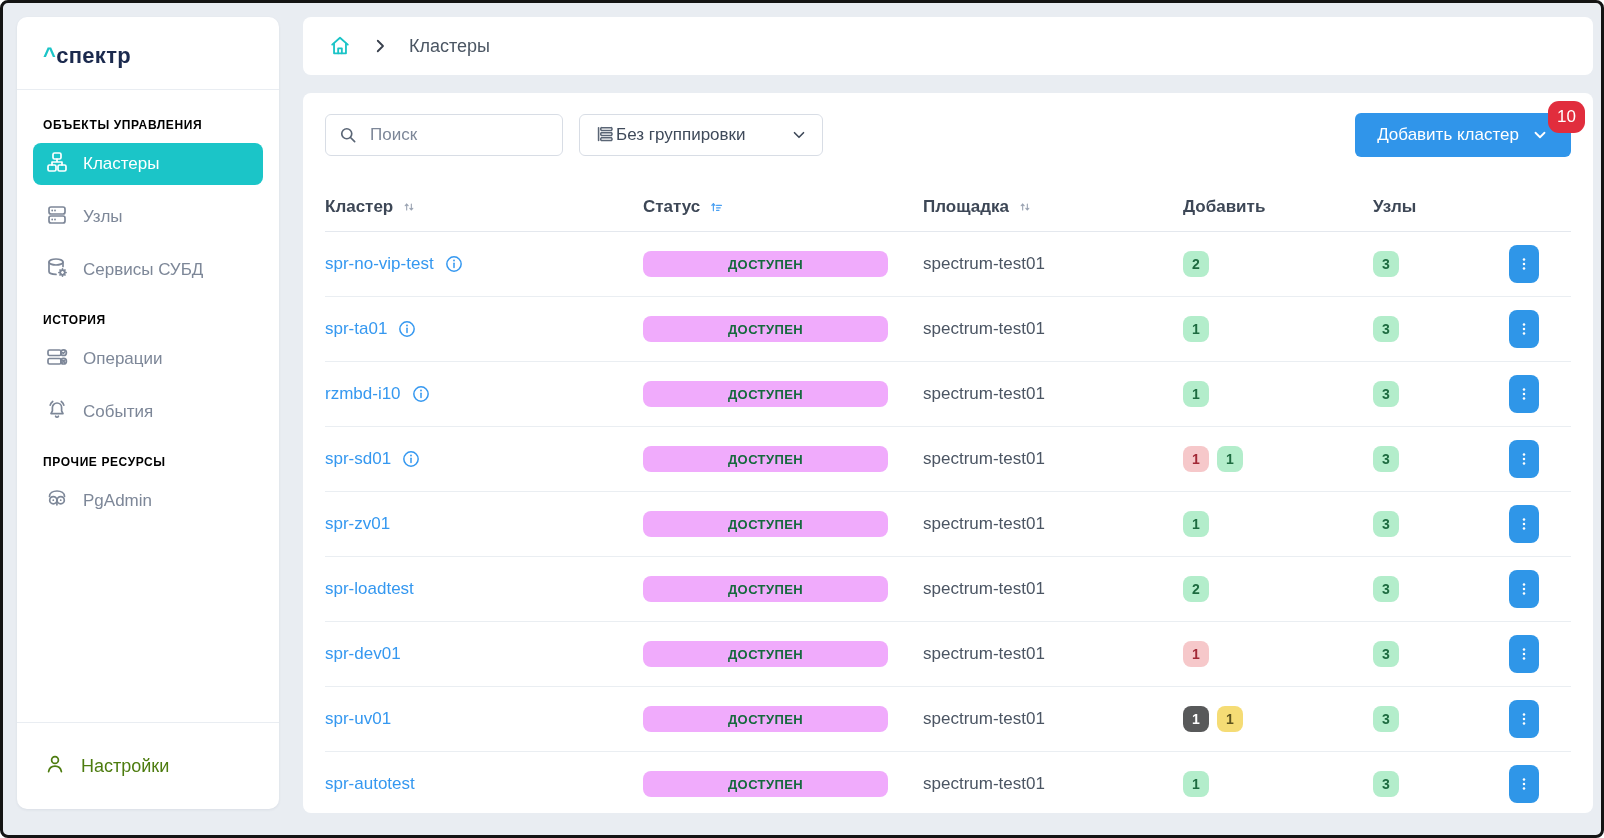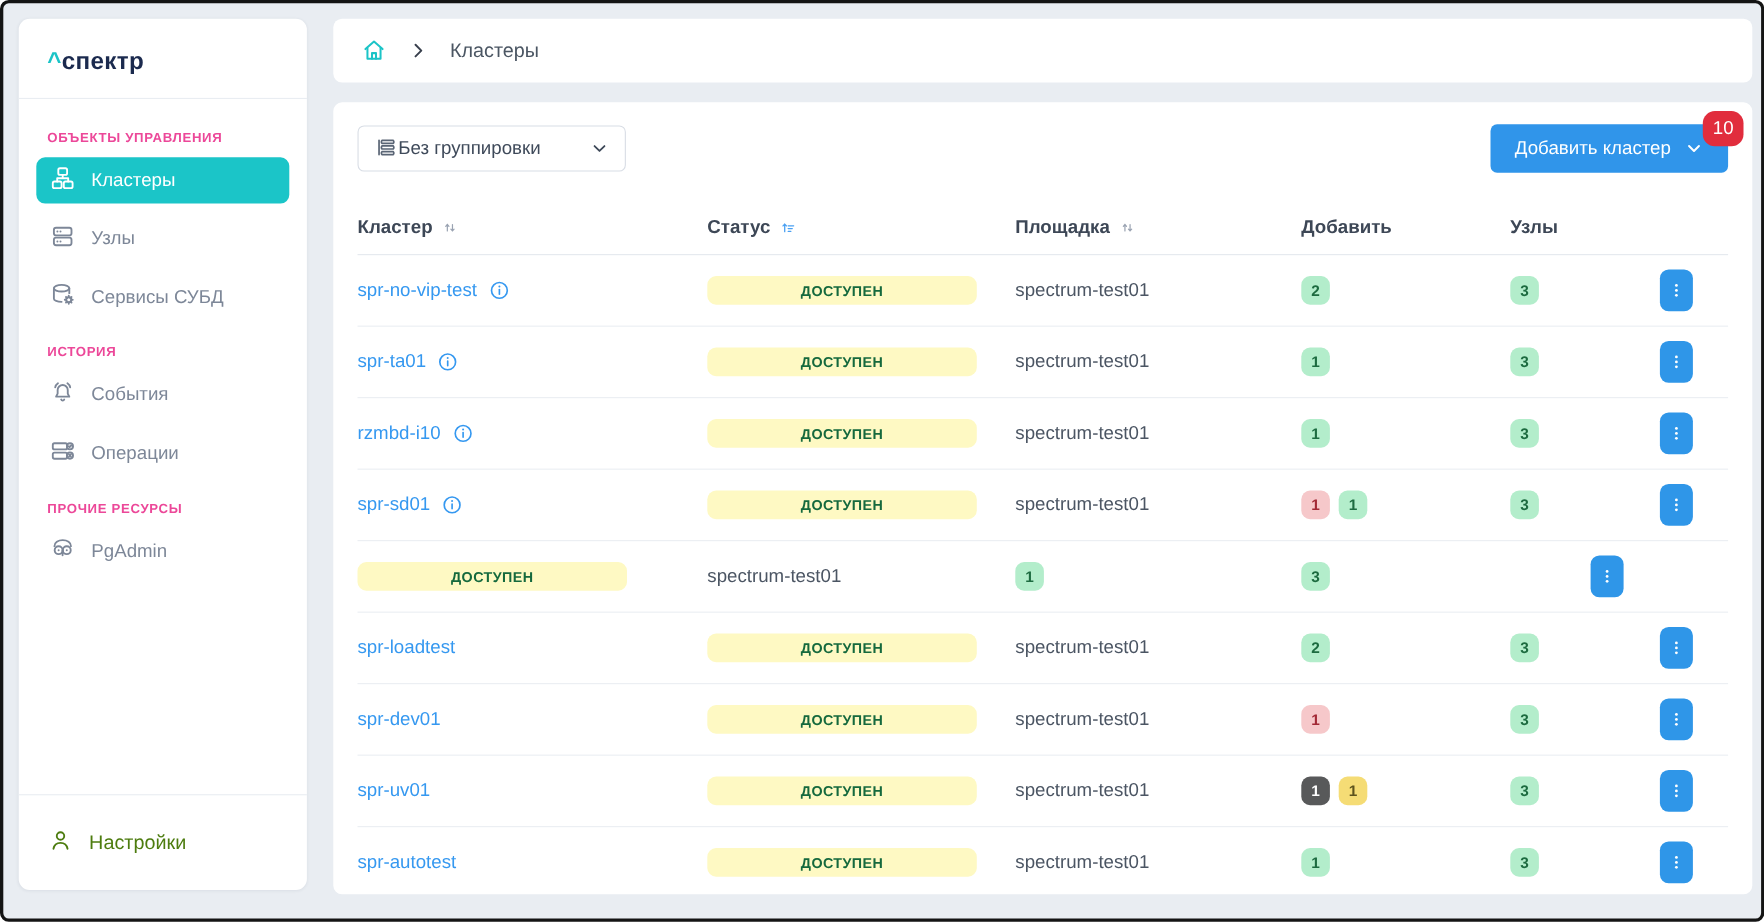--- a/index.html
+++ b/index.html
@@ -5,21 +5,21 @@
   html,body{margin:0;padding:0;background:#fff;}
   body{width:1604px;height:838px;font-family:"Liberation Sans",sans-serif;-webkit-font-smoothing:antialiased;}
   .frame{position:absolute;inset:0;box-sizing:border-box;border:3px solid #141414;border-radius:8px;background:#e9edf2;overflow:hidden;}
 
   
   .sidebar{position:absolute;left:14px;top:14px;width:262px;height:792px;background:#fff;border-radius:10px;box-shadow:0 1px 3px rgba(25,39,70,.07);display:flex;flex-direction:column;box-sizing:border-box;}
   .logo{padding:26px 26px 20px;font-size:22px;font-weight:700;border-bottom:1px solid #e9edf2;letter-spacing:.3px;}
   .logo .caret{color:#1bc4c7;}
   .logo .word{color:#1b2a4e;}
   .nav{padding:6px 16px 0;flex:1;overflow:hidden;}
-  .section-label{font-size:12px;font-weight:700;color:#ec4899;letter-spacing:.6px;margin:22px 10px 8px;}
+  .section-label{font-size:12px;font-weight:700;color:#000000;letter-spacing:.6px;margin:22px 10px 8px;}
   .nav-item{display:flex;align-items:center;gap:14px;height:42px;padding:0 12px;margin:11px 0;border-radius:8px;color:#7d8798;font-size:17px;cursor:pointer;}
   .nav-item.active{background:#1bc5c8;color:#fff;}
   .nav-item svg{width:24px;height:24px;flex:none;}
   .sidebar-footer{border-top:1px solid #e9edf2;padding:0 26px;height:86px;display:flex;align-items:center;}
   .sidebar-footer .nav-item{color:#4d7c0f;font-size:18px;padding:0;margin:0;width:100%;}
 
   
   .breadcrumb-card{position:absolute;left:300px;top:14px;width:1290px;height:58px;background:#fff;border-radius:8px;display:flex;align-items:center;gap:20px;padding:0 26px;box-sizing:border-box;}
   .breadcrumb-card svg{flex:none;}
   .crumb-current{font-size:18px;color:#4b5663;}
@@ -38,21 +38,21 @@
   .notif-badge{position:absolute;top:-12px;right:-14px;background:#e12d3d;color:#fff;font-size:17px;font-weight:400;border-radius:11px;padding:6px 9px;line-height:1.2;}
 
   
   .table{margin-top:26px;}
   .thead,.trow{display:grid;grid-template-columns:318px 280px 260px 190px 135px 1fr;align-items:center;}
   .thead{height:48px;border-bottom:1px solid #e4e8ee;color:#3d4756;font-weight:700;font-size:17px;text-align:center;}
   .th{display:flex;gap:9px;align-items:center;}
   .trow{height:64px;border-bottom:1px solid #eaeef2;font-size:17px;color:#4b5563;}
   .trow:last-child{border-bottom:none;}
   .cluster-cell{display:flex;align-items:flex-start;gap:10px;color:#3598f0;cursor:pointer;}
-  .status-pill{width:245px;height:26px;background:#fef9c3;color:#15693d;border-radius:8px;display:flex;align-items:center;justify-content:center;font-size:13px;font-weight:700;letter-spacing:.4px;}
+  .status-pill{width:245px;height:26px;background:#f0abfc;color:#15693d;border-radius:8px;display:flex;align-items:center;justify-content:center;font-size:13px;font-weight:700;letter-spacing:.4px;}
   .svc{display:flex;gap:8px;}
   .badge-sq{min-width:26px;height:26px;border-radius:8px;display:inline-flex;align-items:center;justify-content:center;font-size:14px;font-weight:700;padding:0 7px;box-sizing:border-box;}
   .badge-sq[data-color="green"]{background:#b3edcb;color:#1d6b40;}
   .badge-sq[data-color="red"]{background:#f6c8ca;color:#a22936;}
   .badge-sq[data-color="dark"]{background:#58595a;color:#ffffff;}
   .badge-sq[data-color="yellow"]{background:#f5dc75;color:#5d531d;}
   .actions{display:flex;justify-content:flex-end;padding-right:32px;}
   .dots-btn{width:30px;height:38px;background:#2f96e8;border:none;border-radius:8px;display:flex;align-items:center;justify-content:center;cursor:pointer;}
 </style>
 </head>
@@ -104,41 +104,41 @@
             </svg>
         </span>
         <span>Сервисы СУБД</span>
       </div>
 
       <div class="section-label">ИСТОРИЯ</div>
 
       <div class="nav-item">
         <span>
           <svg viewBox="0 0 24 24" fill="none" stroke="currentColor" stroke-width="1.7" stroke-linecap="round" stroke-linejoin="round">
-              <path d="M12 5a4.6 4.6 0 0 0-4.6 4.6v3.2L6 15.6h12l-1.4-2.8V9.6A4.6 4.6 0 0 0 12 5z"></path>
-              <path d="M10.6 18.2a1.5 1.5 0 0 0 2.8 0"></path>
-              <path d="M5.2 7.2c.3-1.6 1.2-2.8 2.5-3.7"></path>
-              <path d="M18.8 7.2c-.3-1.6-1.2-2.8-2.5-3.7"></path>
-            </svg>
-        </span>
-        <span>События</span>
-      </div>
-
-      <div class="nav-item">
-        <span>
-          <svg viewBox="0 0 24 24" fill="none" stroke="currentColor" stroke-width="1.7" stroke-linecap="round" stroke-linejoin="round">
               <rect x="3" y="5" width="13" height="5.5" rx="1.5"></rect>
               <rect x="3" y="13.5" width="13" height="5.5" rx="1.5"></rect>
               <circle cx="18.6" cy="7.7" r="2.8"></circle>
               <path d="M17.5 7.7l.8.8 1.4-1.5"></path>
               <circle cx="18.6" cy="16.2" r="2.8"></circle>
               <path d="M17.7 15.3l1.8 1.8M19.5 15.3l-1.8 1.8"></path>
             </svg>
         </span>
         <span>Операции</span>
+      </div>
+
+      <div class="nav-item">
+        <span>
+          <svg viewBox="0 0 24 24" fill="none" stroke="currentColor" stroke-width="1.7" stroke-linecap="round" stroke-linejoin="round">
+              <path d="M12 5a4.6 4.6 0 0 0-4.6 4.6v3.2L6 15.6h12l-1.4-2.8V9.6A4.6 4.6 0 0 0 12 5z"></path>
+              <path d="M10.6 18.2a1.5 1.5 0 0 0 2.8 0"></path>
+              <path d="M5.2 7.2c.3-1.6 1.2-2.8 2.5-3.7"></path>
+              <path d="M18.8 7.2c-.3-1.6-1.2-2.8-2.5-3.7"></path>
+            </svg>
+        </span>
+        <span>События</span>
       </div>
 
       <div class="section-label">ПРОЧИЕ РЕСУРСЫ</div>
 
       <div class="nav-item">
         <span>
           <svg viewBox="0 0 24 24" fill="none" stroke="currentColor" stroke-width="1.7" stroke-linecap="round" stroke-linejoin="round">
               <path d="M4.5 9.5C4.5 6.2 7.8 4 12 4s7.5 2.2 7.5 5.5"></path>
               <circle cx="8.3" cy="13.2" r="3.6"></circle>
               <circle cx="15.7" cy="13.2" r="3.6"></circle>
@@ -176,20 +176,29 @@
       <svg viewBox="0 0 24 24" width="18" height="18" fill="none" stroke="#39404d" stroke-width="2.4" stroke-linecap="round" stroke-linejoin="round">
           <polyline points="9 5 16 12 9 19"></polyline>
         </svg>
     </span>
     <span class="crumb-current">Кластеры</span>
   </div>
 
   <main class="content-card">
 
     <div class="toolbar">
+      <div class="search-box">
+        <span style="display:flex;">
+          <svg viewBox="0 0 24 24" width="20" height="20" fill="none" stroke="#5a6575" stroke-width="2" stroke-linecap="round">
+              <circle cx="10.5" cy="10.5" r="6"></circle>
+              <line x1="15" y1="15" x2="20" y2="20"></line>
+            </svg>
+        </span>
+        <input type="text" placeholder="Поиск" style="">
+      </div>
 
       <div class="group-select">
         <span style="display:flex;">
           <svg viewBox="0 0 24 24" width="22" height="22" fill="none" stroke="#5a6575" stroke-width="1.7" stroke-linecap="round">
               <path d="M8 4h11M8 4a2 2 0 0 0 0 3h11a2 2 0 0 0 0-3"></path>
               <path d="M8 9.5h11a2 2 0 0 1 0 3H8a2 2 0 0 1 0-3z"></path>
               <path d="M8 15h11a2 2 0 0 1 0 3H8a2 2 0 0 1 0-3z"></path>
               <path d="M5 4v14"></path>
             </svg>
         </span>
@@ -373,20 +382,23 @@
               <svg viewBox="0 0 24 24" width="18" height="22" fill="#fff">
                 <circle cx="12" cy="6" r="1.7"></circle>
                 <circle cx="12" cy="12" r="1.7"></circle>
                 <circle cx="12" cy="18" r="1.7"></circle>
               </svg>
             </button>
           </div>
       </div>
 
       <div class="trow">
+        <div class="cluster-cell">
+          <span>spr-zv01</span>
+        </div>
         <div>
             <span class="status-pill">ДОСТУПЕН</span>
           </div>
         <div>spectrum-test01</div>
         <div class="svc">
             <span class="badge-sq" data-color="green">1</span>
           </div>
         <div class="svc">
             <span class="badge-sq" data-color="green">3</span>
           </div>

